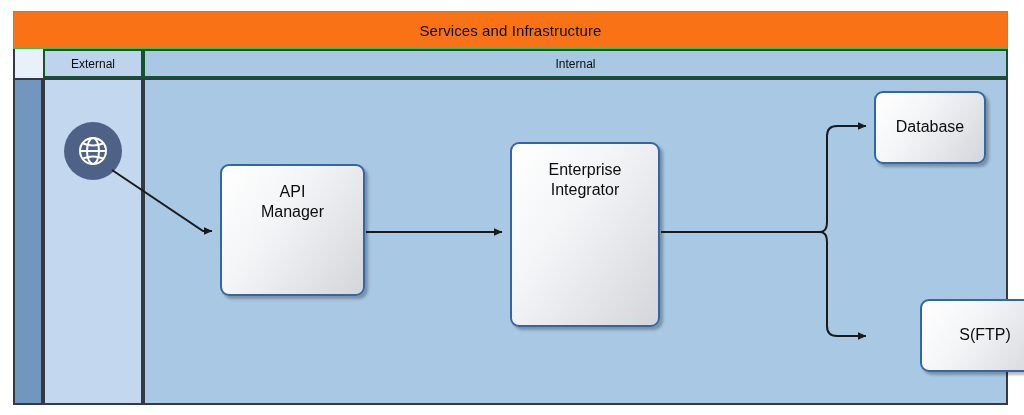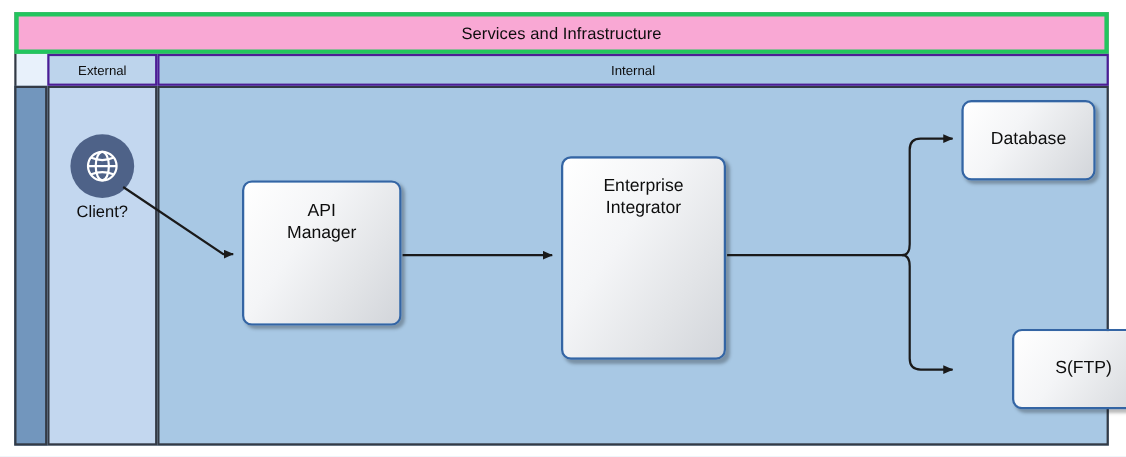--- a/index.html
+++ b/index.html
@@ -34,22 +34,22 @@
   }
 
   
   .pool-title {
     position: absolute;
     left: 13px;
     top: 11px;
     width: 995px;
     height: 38px;
     box-sizing: border-box;
-    border: 4px solid #22c55e;
-    background: #f9a8d4;
+    border: 1px solid #22c55e;
+    background: #f97316;
     display: flex;
     align-items: center;
     justify-content: center;
     font-size: 15px;
     color: #0d0d0d;
     letter-spacing: .1px;
   }
 
   
   .row-band {
@@ -63,21 +63,21 @@
     border-top-width: 2px;
     background: #7296bd;
   }
 
   
   .col-head {
     position: absolute;
     top: 49px;
     height: 29px;
     box-sizing: border-box;
-    border: 2px solid #4c1d95;
+    border: 2px solid #14532d;
     background: #bdd4ec;
     display: flex;
     align-items: center;
     justify-content: center;
     font-size: 12px;
     color: #0d0d0d;
   }
   .col-head.external { left: 43px; width: 100px; }
   .col-head.internal { left: 143px; width: 865px; background: #a8c8e4; justify-content: center; }
 
@@ -107,21 +107,21 @@
     display: flex;
     justify-content: center;
   }
   .node .label { white-space: pre-line; }
 
   .node.top-label   { align-items: flex-start; padding-top: 16px; }
   .node.mid-label   { align-items: center; }
 
   #node-api      { left: 220px; top: 164px; width: 145px; height: 132px; }
   #node-ei       { left: 510px; top: 142px; width: 150px; height: 185px; }
-  #node-database { left: 874px; top: 91px;  width: 122px; height: 73px; }
+  #node-database { left: 874px; top: 91px;  width: 112px; height: 73px; }
   #node-sftp     { left: 920px; top: 299px; width: 130px; height: 73px; }
 
   
   .actor {
     position: absolute;
     left: 64px;
     top: 122px;
     width: 58px;
     height: 58px;
     border-radius: 50%;
@@ -178,21 +178,20 @@
     <span>
       <svg width="34" height="34" viewBox="0 0 34 34">
         <circle cx="17" cy="17" r="13" fill="none" stroke="#ffffff" stroke-width="2"></circle>
         <ellipse cx="17" cy="17" rx="6" ry="13" fill="none" stroke="#ffffff" stroke-width="2"></ellipse>
         <line x1="4" y1="17" x2="30" y2="17" stroke="#ffffff" stroke-width="2"></line>
         <path d="M7 9.5 Q17 13.5 27 9.5" fill="none" stroke="#ffffff" stroke-width="2"></path>
         <path d="M7 24.5 Q17 20.5 27 24.5" fill="none" stroke="#ffffff" stroke-width="2"></path>
       </svg>
     </span>
   </div>
-  <div class="actor-label">Client?</div>
 
   <div class="node top-label" id="node-ei">
     <span class="label">Enterprise
 Integrator</span>
   </div>
 
   <div class="node top-label" id="node-api">
     <span class="label">API
 Manager</span>
   </div>

